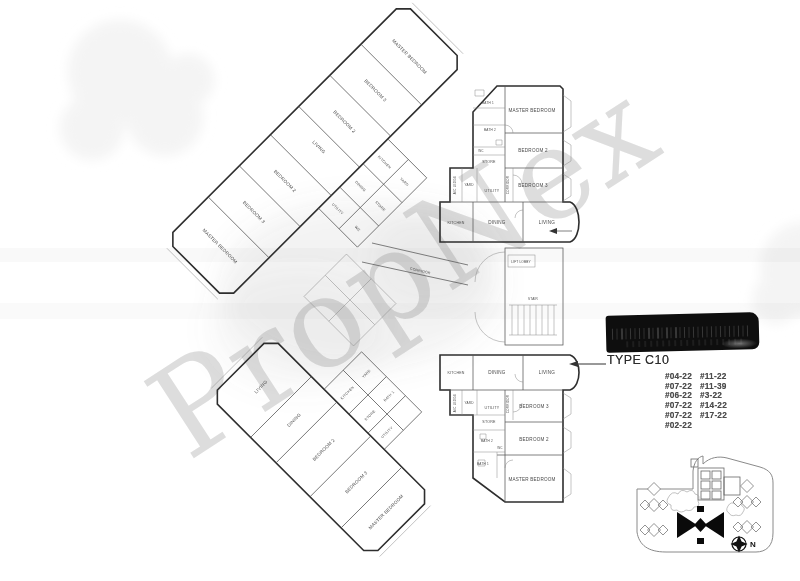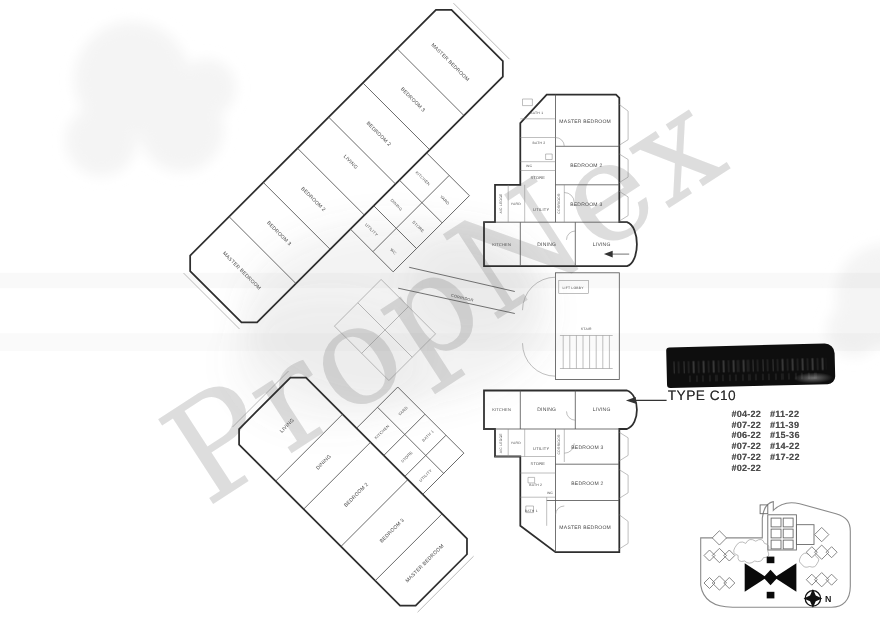--- a/index.html
+++ b/index.html
@@ -237,20 +237,20 @@
       <span>#04-22</span>
       <span>#07-22</span>
       <span>#06-22</span>
       <span>#07-22</span>
       <span>#07-22</span>
       <span>#02-22</span>
     </div>
     <div class="tb-col">
       <span>#11-22</span>
       <span>#11-39</span>
-      <span>#15-36</span>
+      <span>#3-22</span>
       <span>#14-22</span>
       <span>#17-22</span>
     </div>
   </div>
 </div>
 
 </div>
 
 </body></html>

